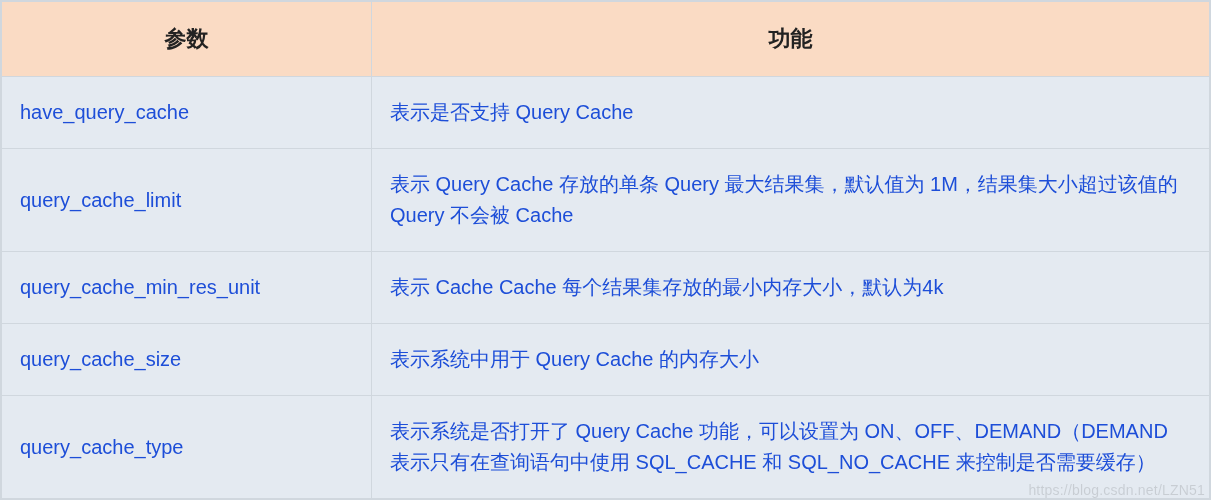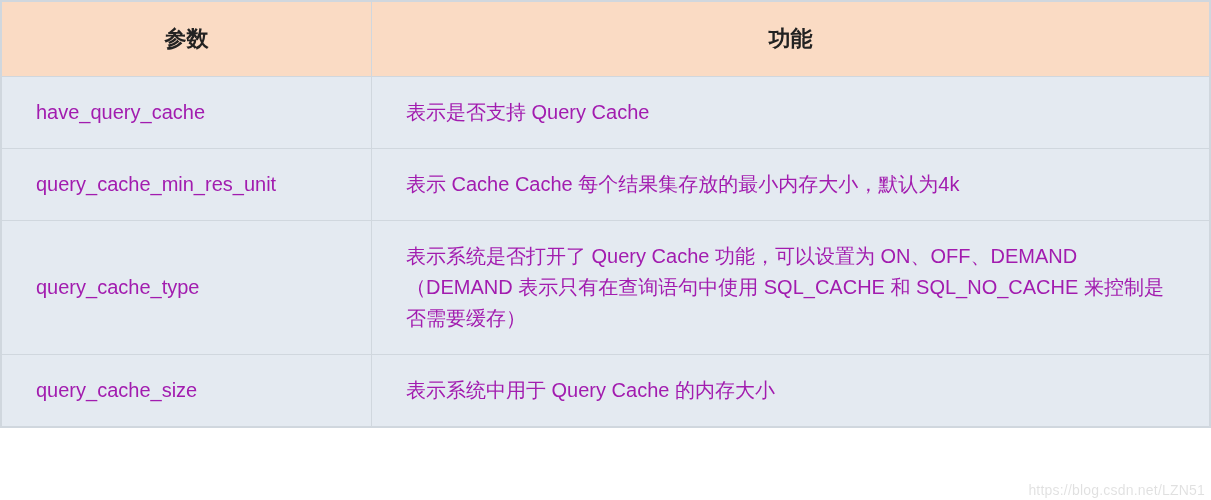--- a/index.html
+++ b/index.html
@@ -34,22 +34,22 @@
     font-weight: 700;
     text-align: center;
     font-size: 22px;
     color: #222;
     padding: 22px 28px;
     border: 1px solid #d0d7de;
   }
   tbody td {
     background: #e4eaf1;
     font-size: 20px;
-    color: #a21caf;
-    padding: 20px 34px;
+    color: #1d4ed8;
+    padding: 20px 18px;
     border: 1px solid #d0d7de;
     vertical-align: middle;
     line-height: 1.55;
     word-break: break-word;
     margin-top: 37px;
   }
   .watermark {
     position: absolute;
     right: 6px;
     bottom: 2px;
@@ -72,28 +72,32 @@
         <th>参数</th>
         <th>功能</th>
       </tr>
     </thead>
     <tbody>
       <tr>
         <td>have_query_cache</td>
         <td>表示是否支持 Query Cache</td>
       </tr>
       <tr>
+        <td>query_cache_limit</td>
+        <td>表示 Query Cache 存放的单条 Query 最大结果集，默认值为 1M，结果集大小超过该值的 Query 不会被 Cache</td>
+      </tr>
+      <tr>
         <td>query_cache_min_res_unit</td>
         <td>表示 Cache Cache 每个结果集存放的最小内存大小，默认为4k</td>
       </tr>
       <tr>
+        <td>query_cache_size</td>
+        <td>表示系统中用于 Query Cache 的内存大小</td>
+      </tr>
+      <tr>
         <td>query_cache_type</td>
         <td>表示系统是否打开了 Query Cache 功能，可以设置为 ON、OFF、DEMAND（DEMAND 表示只有在查询语句中使用 SQL_CACHE 和 SQL_NO_CACHE 来控制是否需要缓存）</td>
-      </tr>
-      <tr>
-        <td>query_cache_size</td>
-        <td>表示系统中用于 Query Cache 的内存大小</td>
       </tr>
     </tbody>
   </table>
 </div>
 
 <div class="watermark">https://blog.csdn.net/LZN51</div>
 
 </body></html>

